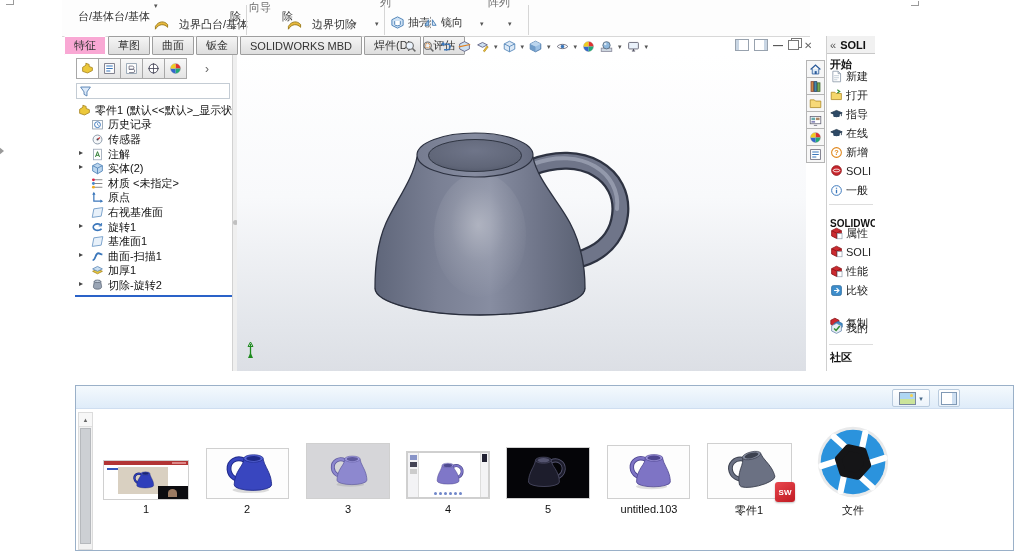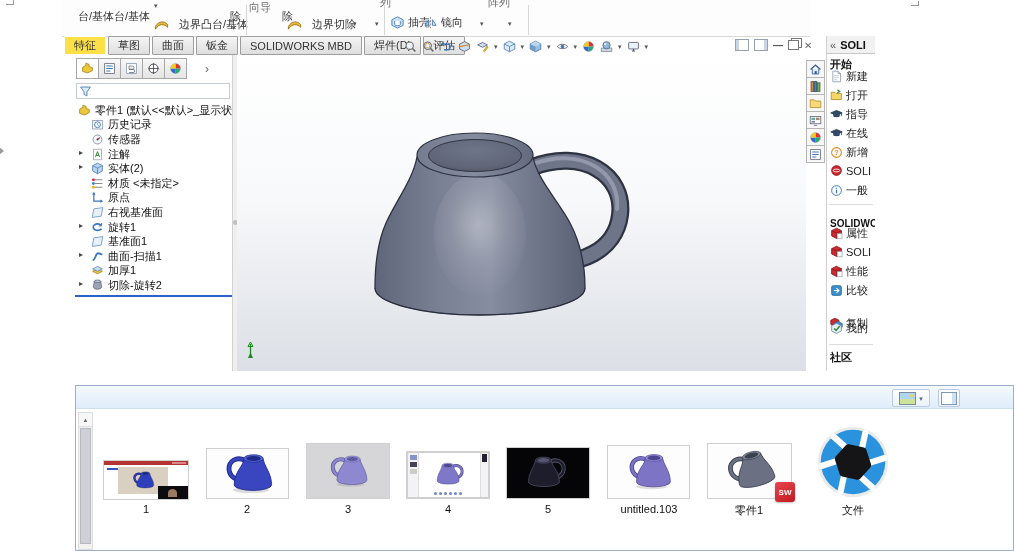--- a/index.html
+++ b/index.html
@@ -11,21 +11,21 @@
 .ic16{width:15px;height:15px;flex:none;display:inline-block}
 .caret{font-size:7px;color:#555;line-height:1}
 .vsep{width:1px;background:#d6d6d6;height:30px;margin-top:3px}
 
 #ribbon{left:62px;top:0;width:748px;height:36px;background:#fdfdfd;border-bottom:1px solid #d8d8d8;overflow:hidden}
 #ribbon .txt{color:#333;white-space:nowrap}
 #ribbon .frag{color:#555;opacity:.85}
 
 .ctab{height:15px;padding:1px 9px;display:flex;align-items:center;border:1px solid #9e9e9e;border-radius:1px;
       background:linear-gradient(#f5f5f5,#dedede);color:#333;white-space:nowrap}
-.ctab.active{background:#fde047;border-color:#fff}
+.ctab.active{background:#f9a8d4;border-color:#fff}
 
 .wcbox{width:12px;height:10px;border:1px solid #98a2ae;background:#fff;position:relative}
 .wcbox .inL{position:absolute;left:0;top:0;bottom:0;width:3px;background:#c9d6e4}
 .wcbox .inR{position:absolute;right:0;top:0;bottom:0;width:3px;background:#c9d6e4}
 .wmin{color:#555;font-weight:bold;font-size:10px}
 .wrest{width:9px;height:8px;border:1px solid #777;position:relative;background:#fff}
 .wrest:before{content:"";position:absolute;left:2px;top:-3px;width:9px;height:8px;border:1px solid #777;background:#fff;z-index:-1}
 .wclose{color:#666;font-size:10px}
 
 #fpanel{left:75px;top:55px;width:157px;height:316px;background:#fff;overflow:hidden}

